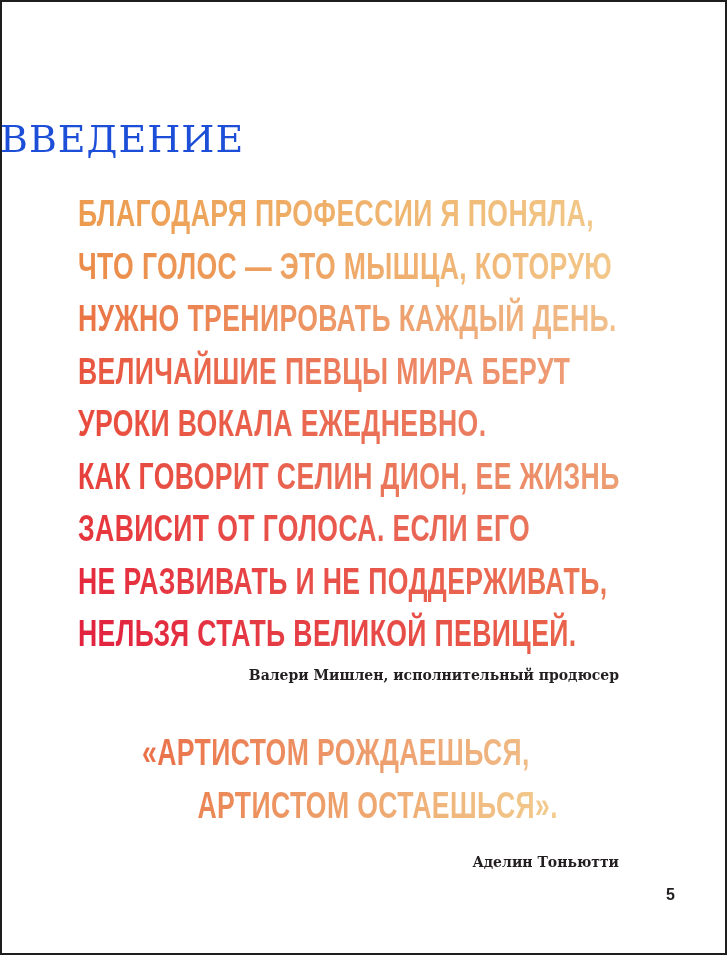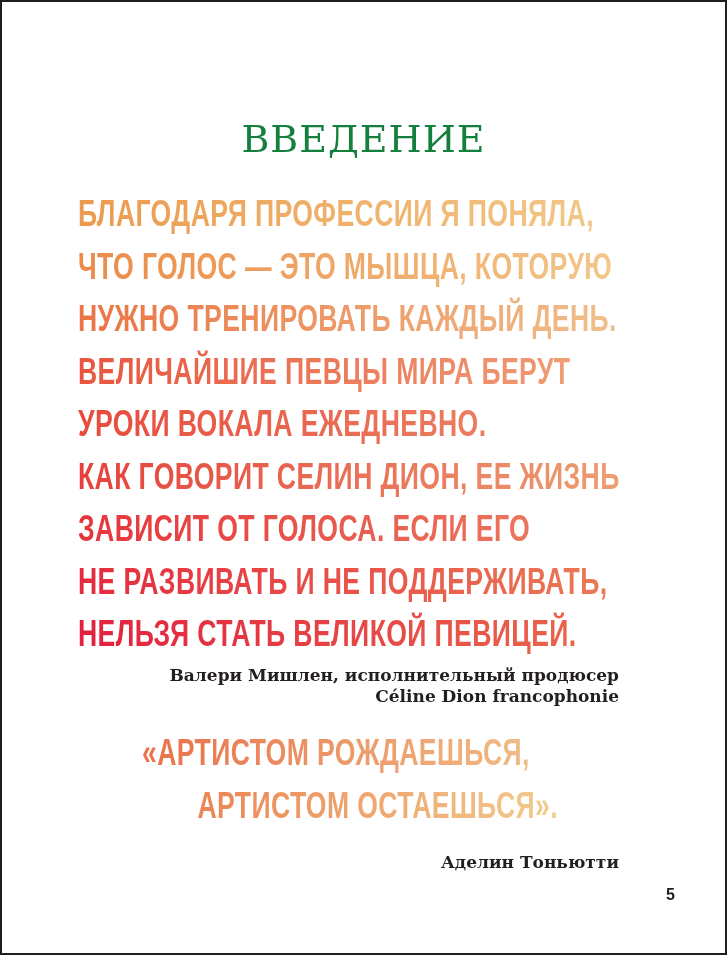--- a/index.html
+++ b/index.html
@@ -2,35 +2,35 @@
 <html><head>
 <meta charset="utf-8">
 <style>
   html, body { margin:0; padding:0; background:#ffffff; }
   body { width:727px; height:955px; position:relative; overflow:hidden; }
   .page {
     position:absolute; left:0; top:0; width:723px; height:951px;
     border:2px solid #1e1e1e; border-right-width:2px; background:#fff;
   }
   .title {
-    position:absolute; left:0; width:727px; top:92px; text-align:center;
-    font-family:"DejaVu Serif", serif; font-size:38px; color:#15803d;
+    position:absolute; left:0; width:727px; top:92px; text-align:left;
+    font-family:"DejaVu Serif", serif; font-size:38px; color:#1d4ed8;
     letter-spacing:1px; font-weight:normal;
   }
   .big {
     position:absolute; left:78px; margin:0;
     font-family:"Liberation Sans", sans-serif; font-weight:bold;
     font-size:37px; line-height:52.5px;
     transform-origin:left top; transform:scaleX(0.72);
     white-space:nowrap; letter-spacing:0.5px;
   }
   .big .ln { display:block; -webkit-background-clip:text; background-clip:text; color:transparent; }
   .attr {
     position:absolute; right:108px; text-align:right;
-    font-family:"DejaVu Serif", serif; font-weight:bold; font-size:17px; line-height:21px; color:#231f20;
+    font-family:"DejaVu Serif", serif; font-weight:bold; font-size:14px; line-height:21px; color:#231f20;
   }
   .pnum {
     position:absolute; left:666px; top:886px;
     font-family:"Liberation Sans", sans-serif; font-weight:bold; font-size:16px; color:#231f20;
   }
 </style>
 </head>
 <body>
 
 <div class="page"></div>
@@ -44,21 +44,20 @@
   <span class="ln" style="background-image:linear-gradient(90deg,#e8553f,#efa47a);">ВЕЛИЧАЙШИЕ ПЕВЦЫ МИРА БЕРУТ</span>
   <span class="ln" style="background-image:linear-gradient(90deg,#e84a3c,#ec8f6c);">УРОКИ ВОКАЛА ЕЖЕДНЕВНО.</span>
   <span class="ln" style="background-image:linear-gradient(90deg,#e6403b,#ed9e72);">КАК ГОВОРИТ СЕЛИН ДИОН, ЕЕ ЖИЗНЬ</span>
   <span class="ln" style="background-image:linear-gradient(90deg,#e6343c,#eb8262);">ЗАВИСИТ ОТ ГОЛОСА. ЕСЛИ ЕГО</span>
   <span class="ln" style="background-image:linear-gradient(90deg,#e52a3e,#eb7b55);">НЕ РАЗВИВАТЬ И НЕ ПОДДЕРЖИВАТЬ,</span>
   <span class="ln" style="background-image:linear-gradient(90deg,#e2213f,#ea6a4c);">НЕЛЬЗЯ СТАТЬ ВЕЛИКОЙ ПЕВИЦЕЙ.</span>
 </div>
 
 <div class="attr" style="top:665px;">
   <div>Валери Мишлен, исполнительный продюсер</div>
-  <div>Céline Dion francophonie</div>
 </div>
 
 <div class="big" style="top:727px; left:142px;">
   <span class="ln" style="background-image:linear-gradient(90deg,#ea7048,#f0c18a);">«АРТИСТОМ РОЖДАЕШЬСЯ,</span>
   <span class="ln" style="padding-left:77px; background-image:linear-gradient(90deg,#ea7a4c,#f2cc8e);">АРТИСТОМ ОСТАЕШЬСЯ».</span>
 </div>
 
 <div class="attr" style="top:852px;">Аделин Тоньютти</div>
 
 <div class="pnum">5</div>

